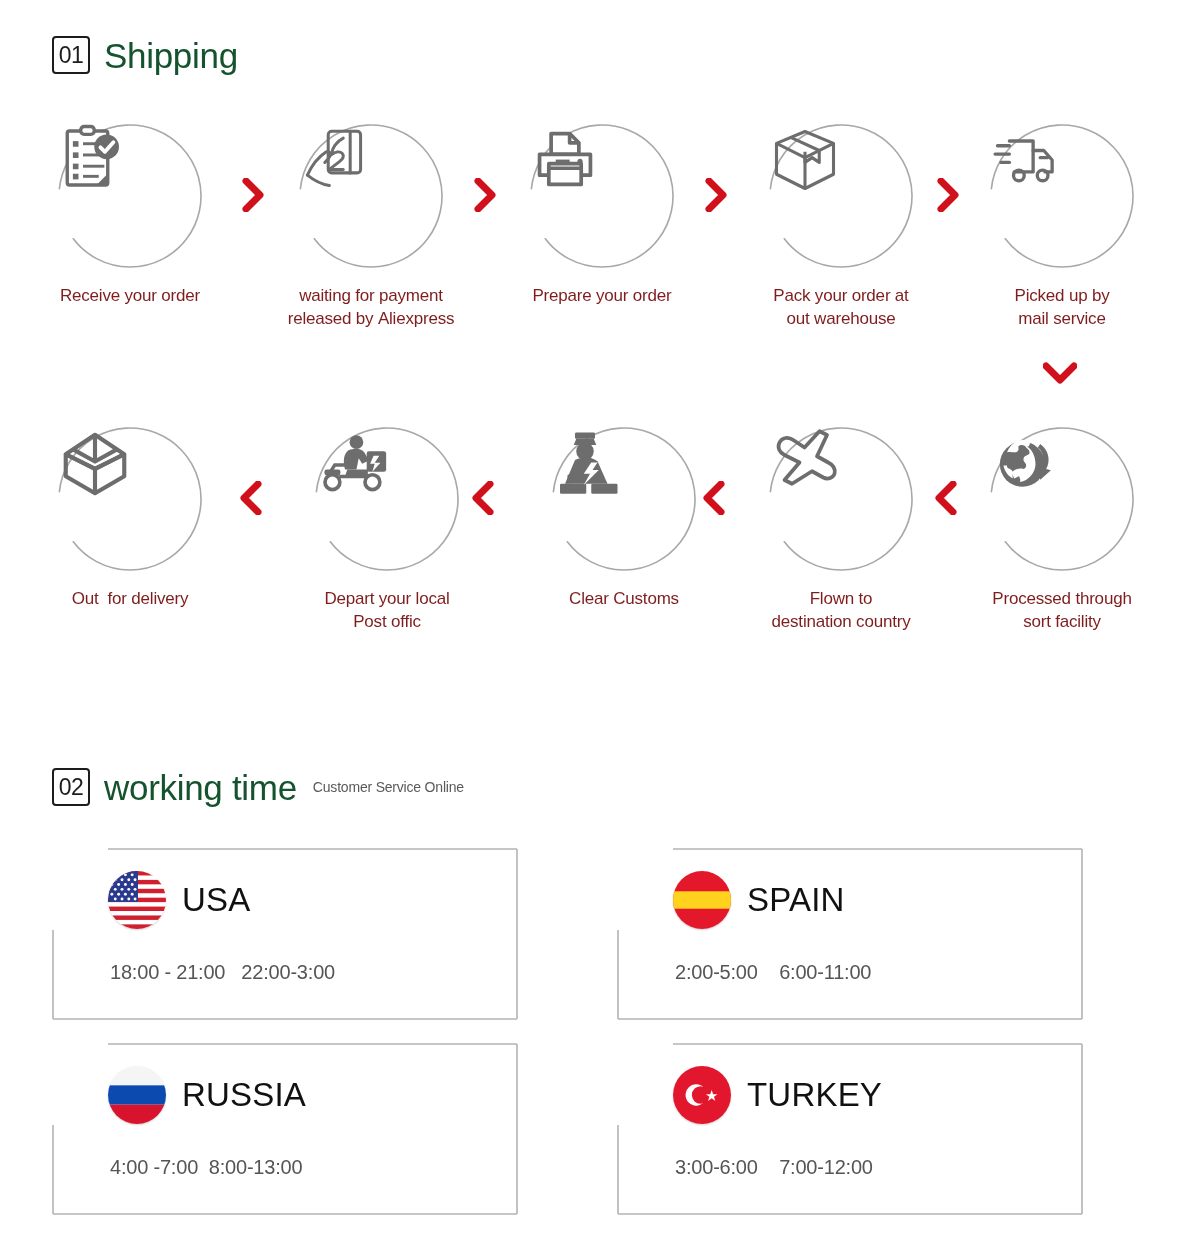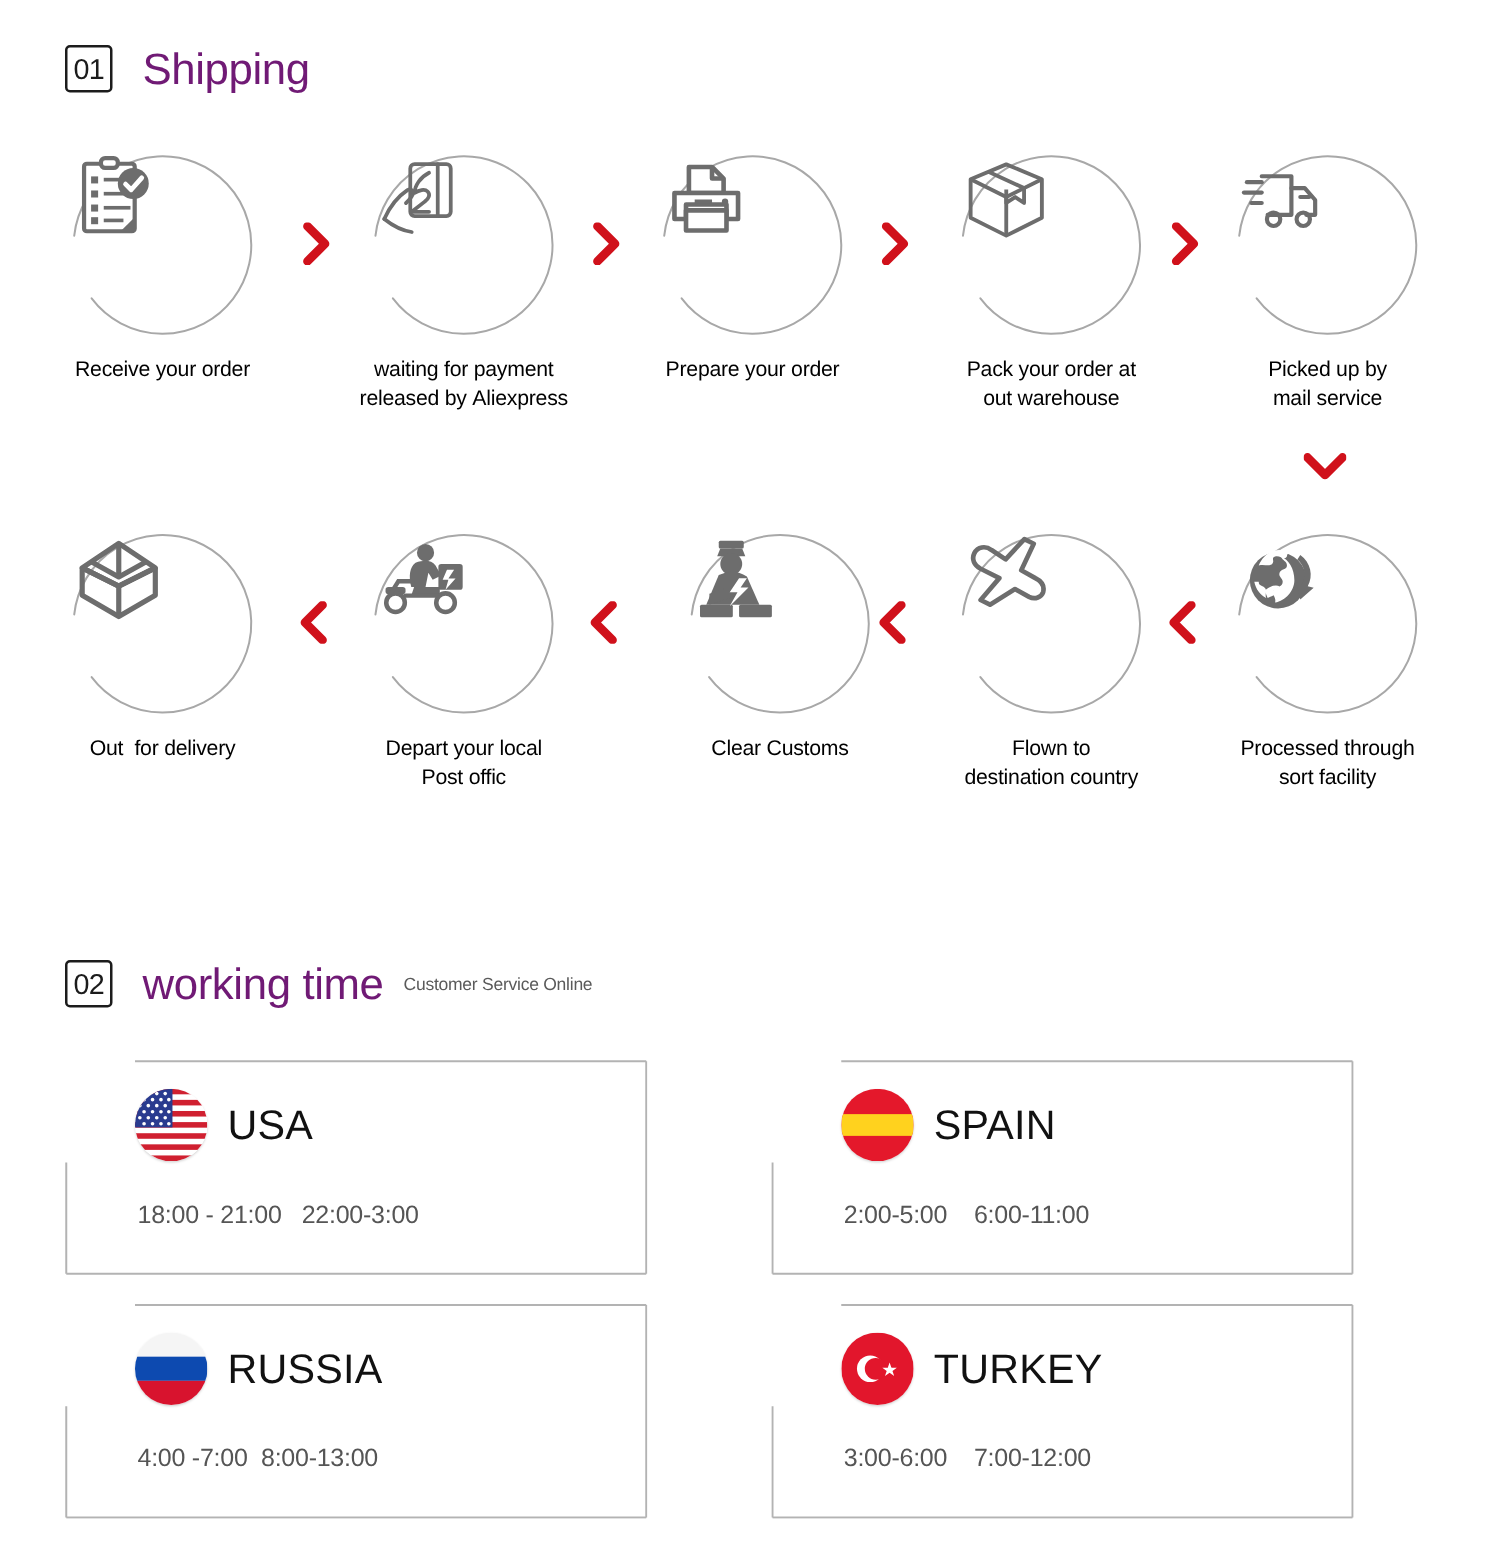--- a/index.html
+++ b/index.html
@@ -18,41 +18,41 @@
   .sec-num{
     width:38px;height:38px;
     border:2.5px solid #1c1c1c;
     border-radius:4px;
     display:flex;align-items:center;justify-content:center;
     font-size:23px;font-weight:400;color:#1c1c1c;
     letter-spacing:-0.5px;
     box-sizing:border-box;
   }
   .sec-title{
-    font-size:35px;color:#701a75;font-weight:400;
-    margin-left:24px;letter-spacing:-0.3px;line-height:1;
+    font-size:35px;color:#14532d;font-weight:400;
+    margin-left:14px;letter-spacing:-0.3px;line-height:1;
   }
   .sec-sub{
     font-size:14px;color:#5a5a5a;font-weight:400;
     margin-left:16px;letter-spacing:-0.2px;
   }
 
   
   .step{position:absolute;width:200px;text-align:center;}
   .circle-wrap{
     position:relative;width:148px;height:148px;margin:0 auto;
   }
   .circle-wrap svg{position:absolute;left:0;top:0;}
   .ico{
     position:absolute;left:0;top:0;width:148px;height:148px;
     display:flex;align-items:center;justify-content:center;
   }
   .step-label{
     margin-top:14px;
-    font-size:17px;line-height:1.38;color:#000000;
+    font-size:17px;line-height:1.38;color:#7f1d1d;
     letter-spacing:-0.2px;
   }
 
   .arrow{position:absolute;color:#d0111b;line-height:1;}
   .arrow svg{display:block;}
 
   
   .card{
     position:absolute;
     width:466px;height:172px;
@@ -231,21 +231,21 @@
         <path d="M32 8 L32 30"></path>
         <path d="M14 20 L32 30 L50 20"></path>
       </g>
     </svg>
           </div>
        </div>
        <div class="step-label">
           <div>Out&nbsp;&nbsp;for&nbsp;delivery</div>
         </div>
       </div>
-      <div class="step" style="left: 271px; top: 425px;">
+      <div class="step" style="left: 287px; top: 425px;">
         <div class="circle-wrap">
          <svg width="148" height="148" viewBox="0 0 148 148">
     <path d="M 3.39 66.58 A 71 71 0 1 1 17.30 116.73" fill="none" stroke="#a8a8a8" stroke-width="1.6" stroke-linecap="round"></path>
   </svg>
          <div class="ico">
             <svg width="80" height="80" viewBox="0 0 70 64">
       <g fill="#6d6d6d">
         <circle cx="38" cy="12" r="6"></circle>
         <path d="M31 19 c6 -2 11 -2 14 2 l4 7 l-6 3 l-3 -5 l-2 10 l-10 0 c-2 -8 -1 -14 3 -17 Z"></path>
         <rect x="47" y="20" width="17" height="18" rx="2"></rect>

